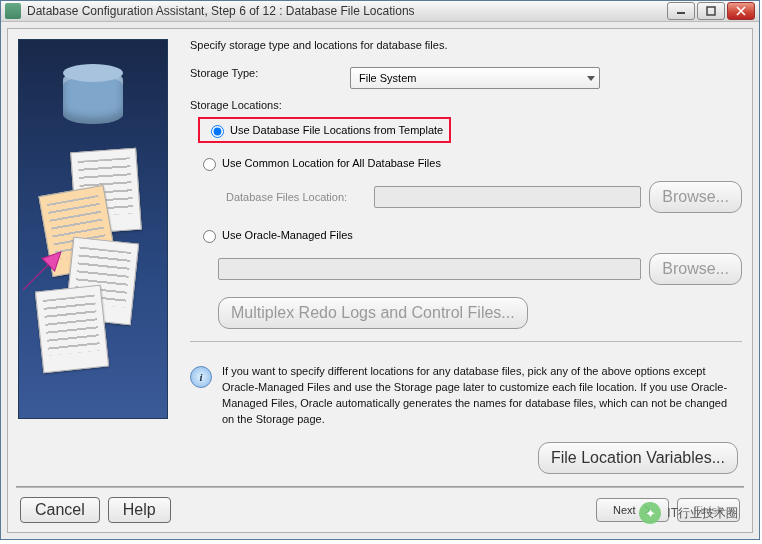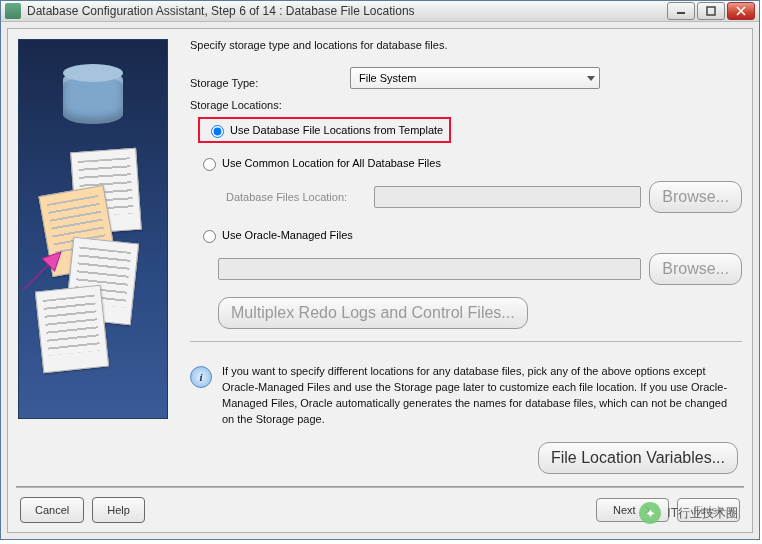--- a/index.html
+++ b/index.html
@@ -91,21 +91,21 @@
   .right-panel {
     flex: 1;
     padding-left: 22px;
     display: flex;
     flex-direction: column;
   }
   .top-desc {
     color: #111;
     margin-bottom: 16px;
   }
-  .form-row { display:flex; align-items:flex-end; margin-bottom: 10px; }
+  .form-row { display:flex; align-items:flex-start; margin-bottom: 10px; }
   .label { width: 160px; color:#111; }
   .combo {
     flex: 1;
     max-width: 250px;
     height: 22px;
     border: 1px solid #8a8a8a;
     background: linear-gradient(#fff,#eee);
     display:flex; align-items:center; justify-content:space-between;
     padding: 0 4px 0 8px;
     border-radius: 2px;
@@ -156,38 +156,38 @@
   }
   .spacer { flex:1; }
   .nav-btn {
     height:24px; padding:0 16px;
     border:1px solid #8e8e8e; border-radius:4px;
     background: linear-gradient(#fafafa,#e5e5e5);
     font-size:11px; color:#333;
     display:inline-flex; align-items:center; gap:6px;
   }
   .nav-btn.disabled { color:#9a9a9a; }
-  .nav-btn.strong { border-color:#6a6a6a; font-size:11px; padding:12px 14px;}
+  .nav-btn.strong { border-color:#6a6a6a; font-size:16px; padding:12px 14px;}
   .wm {
     position:absolute; right:14px; bottom:8px;
     display:flex; align-items:center; gap:6px;
     color:#444; font-size:12px;
     opacity:.9;
   }
   .wm-icon { width:22px;height:22px;border-radius:50%;background:#7c7;display:flex;align-items:center;justify-content:center;color:#fff;font-size:13px;}
   .section-sep { border-top: 1px solid #b8b8b8; margin: 4px 0 10px 0; }
 </style>
 </head>
 <body>
 
 <div class="window">
 
   <div class="titlebar">
     <div class="titlebar-icon"></div>
-    <div class="titlebar-text">Database Configuration Assistant, Step 6 of 14 : Database File Locations</div>
+    <div class="titlebar-text">Database Configuration Assistant, Step 6 of 12 : Database File Locations</div>
     <div class="win-buttons">
       <div class="win-btn">
         <svg width="10" height="8">
             <line x1="1" y1="6" x2="9" y2="6" stroke="#444" stroke-width="2"></line>
           </svg>
       </div>
       <div class="win-btn">
         <svg width="10" height="10">
             <rect x="1" y="1" width="8" height="8" fill="none" stroke="#444" stroke-width="1.5"></rect>
           </svg>

